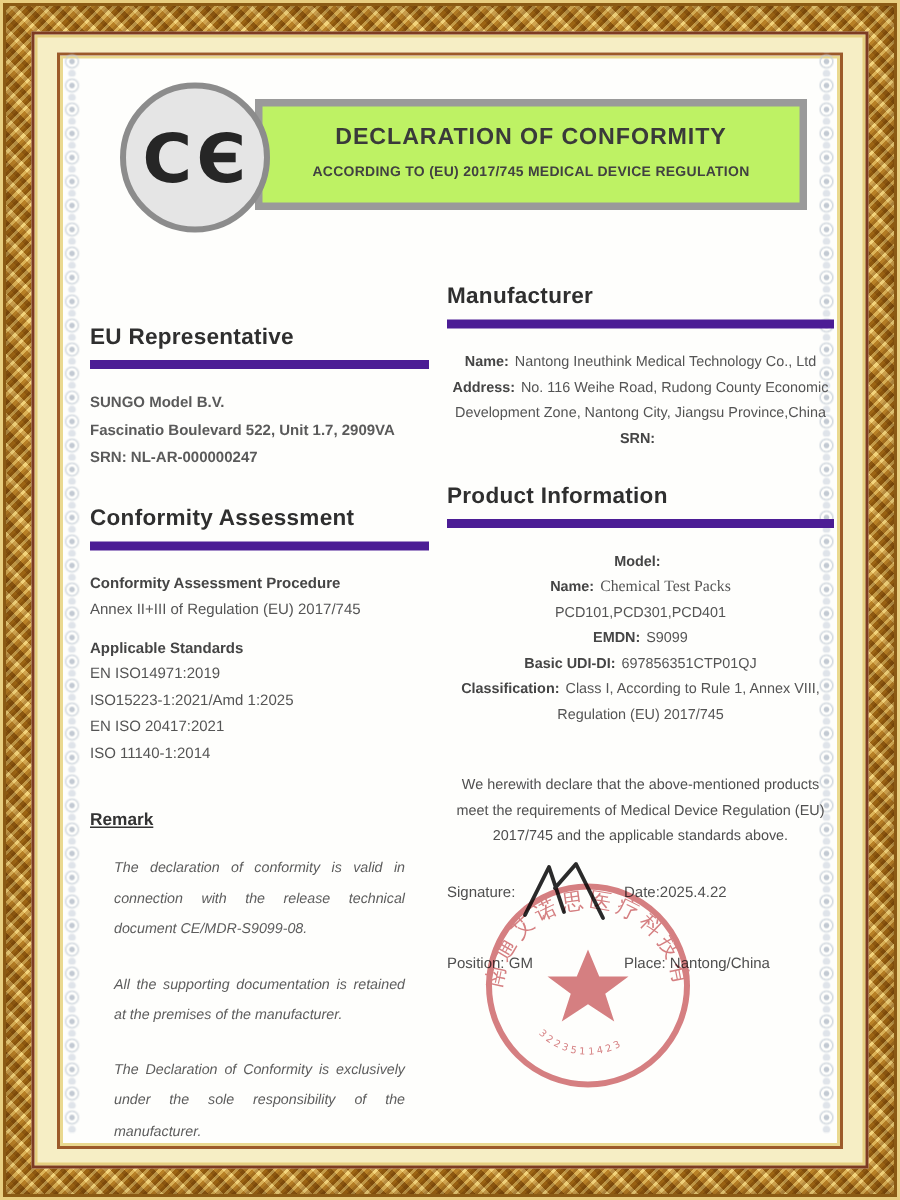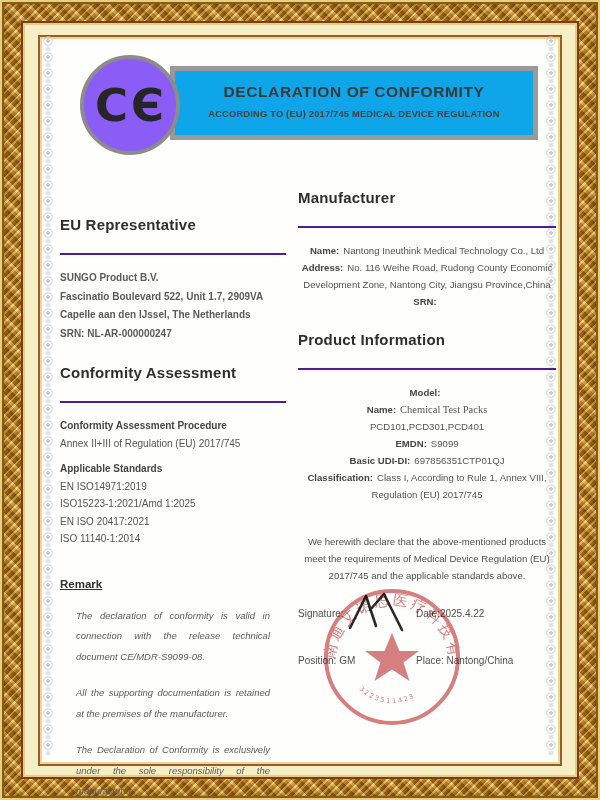--- a/index.html
+++ b/index.html
@@ -18,31 +18,31 @@
   .lace{position:absolute;top:-2px;bottom:8px;width:15px;opacity:.95;pointer-events:none;
     background-image:
       radial-gradient(circle at 7px 6px, rgba(188,196,206,.95) 1.5px, transparent 2.2px),
       radial-gradient(circle at 7px 6px, transparent 3.4px, rgba(198,206,215,.85) 3.9px, transparent 5.4px),
       radial-gradient(circle at 7px 14px, rgba(214,220,228,.8) 2px, transparent 3px);
     background-size:14px 16px;}
   .lace-left{left:1px;}
   .lace-right{right:1px;}
 
   
-  .banner{position:absolute;left:130px;top:29px;width:358px;height:64px;border:5px solid #9a9a9a;background:#0ea5e9;text-align:center;}
+  .banner{position:absolute;left:130px;top:29px;width:358px;height:64px;border:5px solid #9a9a9a;background:#bef264;text-align:center;}
   .banner .title{margin-top:12px;font-size:15.5px;font-weight:bold;letter-spacing:.6px;color:#3a3a3a;}
   .banner .subtitle{margin-top:8px;font-size:9.3px;font-weight:bold;letter-spacing:.2px;color:#414141;}
-  .ce-circle{position:absolute;left:40px;top:18px;width:92px;height:92px;border:4px solid #8c8c8c;border-radius:50%;background:#8b5cf6;z-index:2;display:flex;align-items:center;justify-content:center;}
+  .ce-circle{position:absolute;left:40px;top:18px;width:92px;height:92px;border:4px solid #8c8c8c;border-radius:50%;background:#e5e5e5;z-index:2;display:flex;align-items:center;justify-content:center;}
   .ce-text{font-family:"DejaVu Sans",sans-serif;font-size:45px;font-weight:bold;color:#262626;letter-spacing:3px;padding-left:2px;}
 
   
   .col{position:absolute;color:#545454;}
   .col-left{left:20px;top:179px;width:226px;}
   .col-right{left:258px;top:152px;width:258px;}
-  h2{font-size:15px;font-weight:bold;color:#2f2f2f;margin:0 0 14px 0;padding-bottom:20px;border-bottom:2px solid #4c1d95;letter-spacing:.2px;}
+  h2{font-size:15px;font-weight:bold;color:#2f2f2f;margin:0 0 14px 0;padding-bottom:7px;border-bottom:6px solid #4c1d95;letter-spacing:.2px;}
   .col p{margin:0;font-size:10px;line-height:17.5px;}
   .col-right p{font-size:9.6px;line-height:17px;text-align:center;}
   .label{font-weight:bold;color:#454545;margin-right:4px;}
   .boldline{font-weight:bold;color:#5a5a5a;font-size:10px;line-height:18.5px;}
   .gap-s{height:8px;}.gap-m{height:21px;}.gap-l{height:30px;}
   .serif-val{font-family:"Liberation Serif",serif;font-size:10.5px;}
 
   .remark-h{font-size:11.5px;font-weight:bold;color:#333;margin:0 0 8px 0;text-decoration:underline;}
   .remark p{font-style:italic;font-size:9.5px;line-height:20.5px;text-align:justify;color:#5c5c5c;margin:16px;}
 
@@ -69,23 +69,22 @@
       <div class="title">DECLARATION OF CONFORMITY</div>
       <div class="subtitle">ACCORDING TO (EU) 2017/745 MEDICAL DEVICE REGULATION</div>
     </div>
     <div class="ce-circle">
       <span class="ce-text">CЄ</span>
     </div>
 
     <div class="col col-left">
       <section>
         <h2>EU Representative</h2>
-        <div class="boldline">SUNGO Product B.V.</div>
+        <div class="boldline">SUNGO Model B.V.</div>
         <div class="boldline">Fascinatio Boulevard 522, Unit 1.7, 2909VA</div>
-        <div class="boldline">Capelle aan den IJssel, The Netherlands</div>
         <div class="boldline">SRN: NL-AR-000000247</div>
       </section>
 
       <div class="gap-m"></div>
 
       <section>
         <h2>Conformity Assessment</h2>
         <p><span class="label">Conformity Assessment Procedure</span></p>
         <p>Annex II+III of Regulation (EU) 2017/745</p>
         <div class="gap-s"></div>

